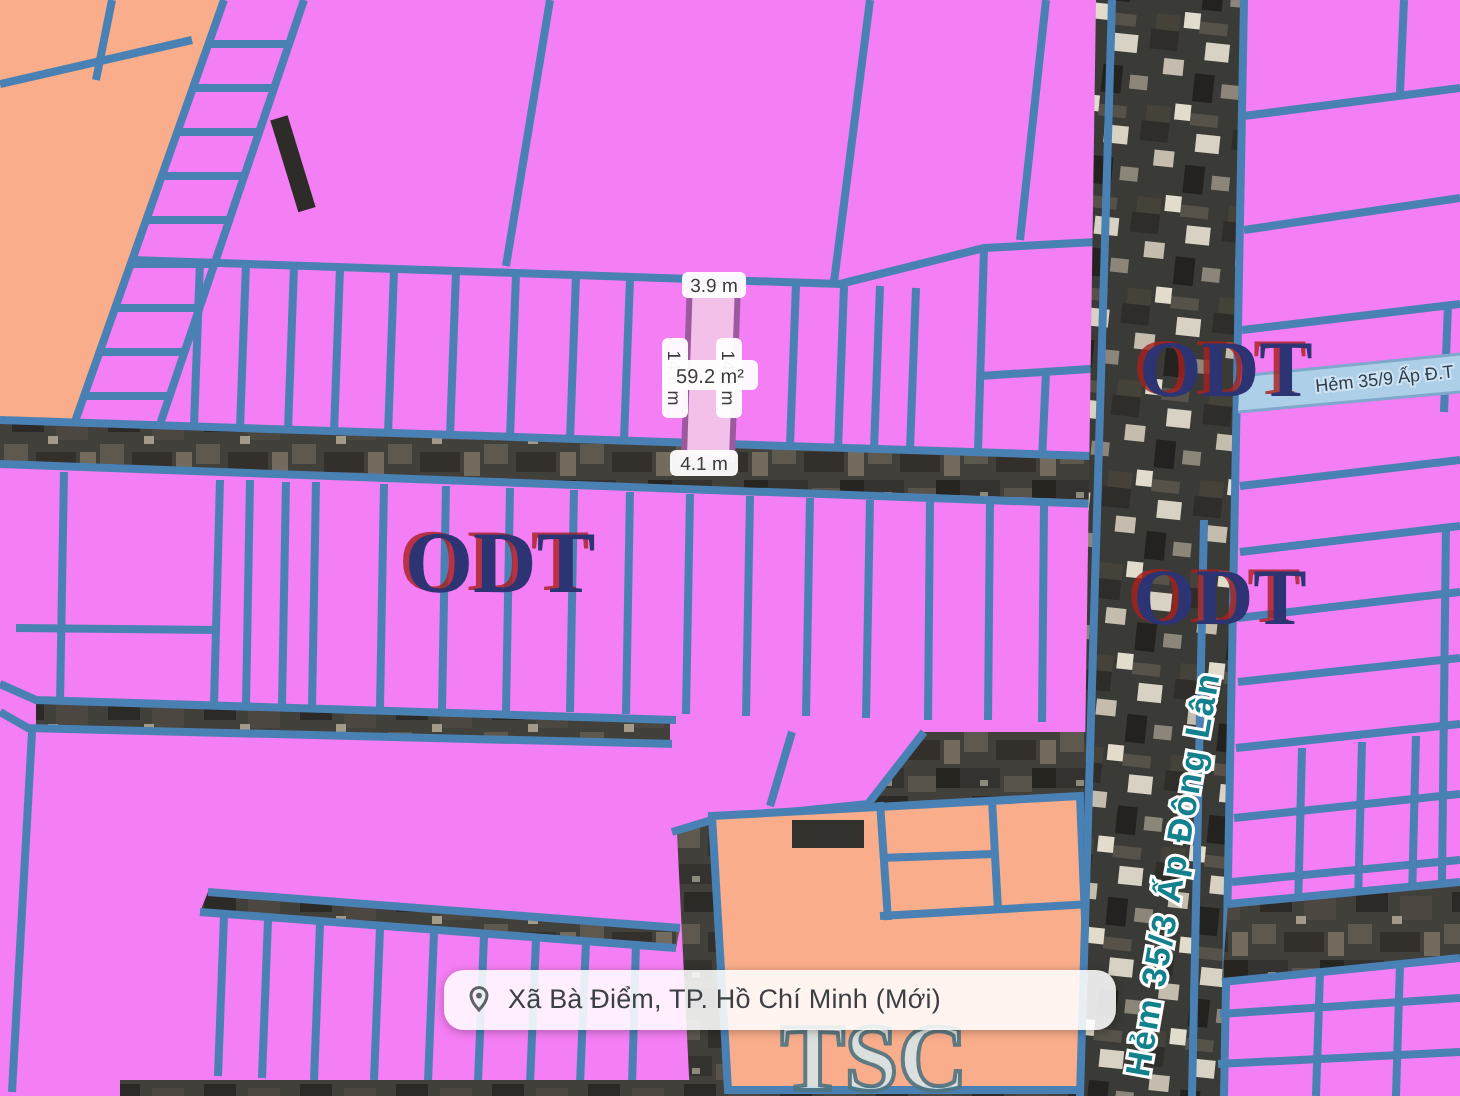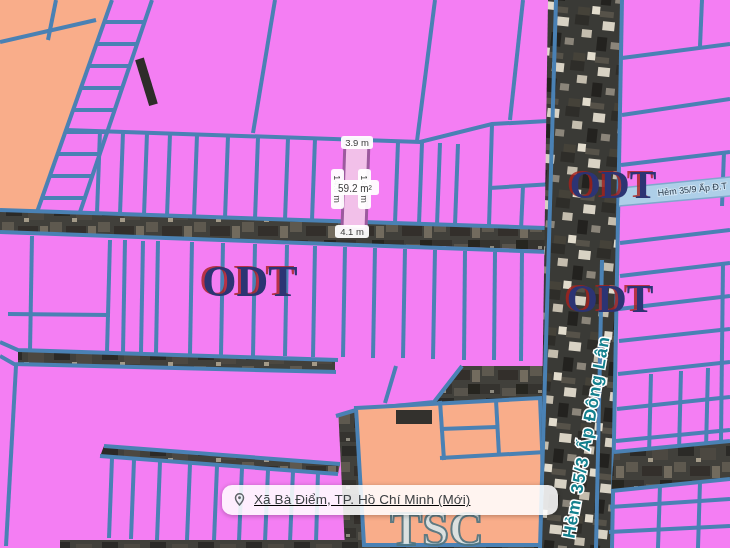--- a/index.html
+++ b/index.html
@@ -5,21 +5,21 @@
   html,body{margin:0;padding:0;background:#222;}
   #app{position:relative;width:730px;height:548px;overflow:hidden;
        font-family:"Liberation Sans",sans-serif;background:#f47ef3;}
   #map-svg{position:absolute;left:0;top:0;}
   .loc-panel{
     position:absolute;left:222px;top:485px;width:336px;box-sizing:border-box;
     background:rgba(255,255,255,0.87);border-radius:10px;
     padding:7px 12px 8px 10px;display:flex;flex-direction:column;gap:5px;
     box-shadow:0 1px 5px rgba(0,0,0,0.28);
   }
-  .loc-row{display:flex;align-items:center;gap:7px;white-space:nowrap;text-decoration:underline;}
+  .loc-row{display:flex;align-items:center;gap:7px;white-space:nowrap;}
   .loc-row span{font-size:13.5px;color:#3c4043;letter-spacing:0.1px;}
   .pin{flex:0 0 auto;display:block;}
 </style>
 </head>
 <body>
 
 <div id="app">
 
 <svg id="map-svg" width="730" height="548" viewBox="0 0 730 548">
   <defs>

